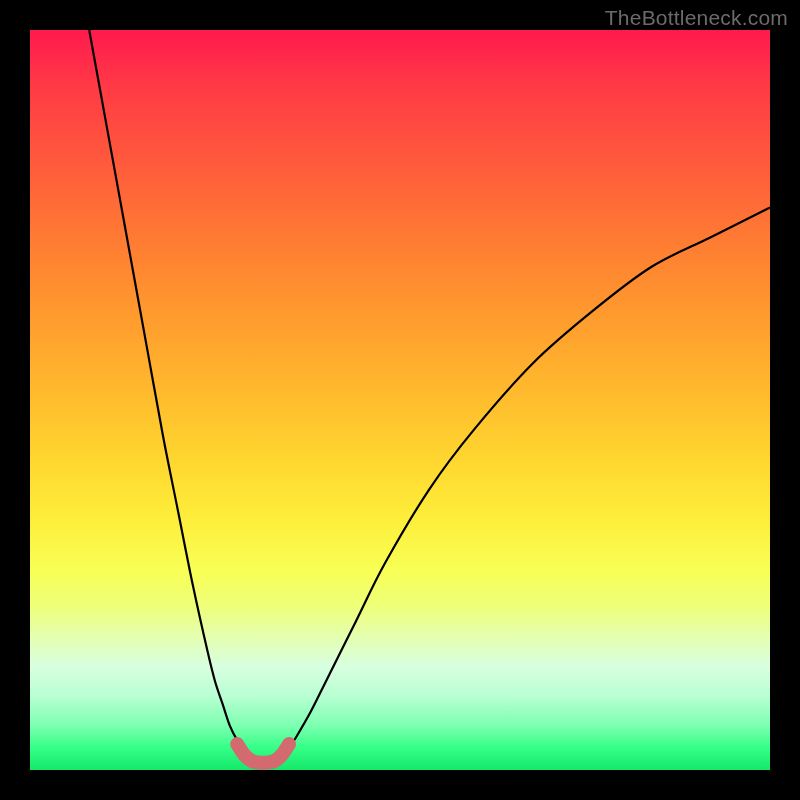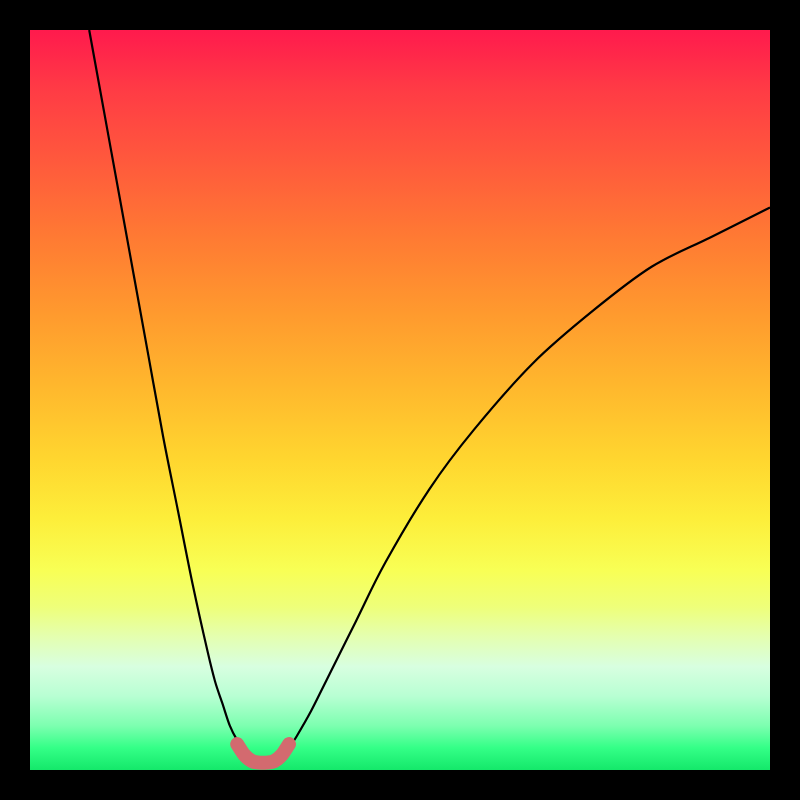--- a/index.html
+++ b/index.html
@@ -59,20 +59,21 @@
     top: 0;
     width: 740px;
     height: 740px;
     overflow: visible;
   }
 </style>
 </head>
 <body>
 
 <div class="frame">
+  <div class="watermark">TheBottleneck.com</div>
 
   <div class="plot">
     <svg class="curves" viewBox="0 0 740 740" preserveAspectRatio="none">
       <path d="M 59.2 0 C 61.66666666666667 13.566666666666663, 69.06666666666666 54.26666666666665, 74 81.39999999999998 C 78.93333333333334 108.5333333333333, 83.86666666666666 135.66666666666663, 88.8 162.79999999999995 C 93.73333333333333 189.93333333333328, 98.66666666666667 217.06666666666666, 103.60000000000001 244.2 C 108.53333333333335 271.3333333333333, 113.46666666666667 298.46666666666664, 118.4 325.59999999999997 C 123.33333333333334 352.7333333333333, 128.26666666666665 381.1, 133.2 407 C 138.13333333333333 432.9, 143.06666666666666 456.3333333333333, 148 481 C 152.93333333333334 505.6666666666667, 157.86666666666667 531.5666666666666, 162.8 555 C 167.73333333333335 578.4333333333334, 173.9 605.5666666666667, 177.6 621.6 C 181.29999999999998 637.6333333333333, 182.53333333333333 642.5666666666667, 185 651.2 C 187.46666666666667 659.8333333333334, 189.93333333333334 666, 192.4 673.4 C 194.86666666666667 680.8, 197.33333333333334 689.4333333333334, 199.8 695.6 C 202.26666666666668 701.7666666666667, 204.73333333333335 706.0833333333333, 207.20000000000002 710.4 C 209.66666666666669 714.7166666666667, 212.13333333333333 718.4166666666666, 214.6 721.5 C 217.06666666666666 724.5833333333334, 220.76666666666665 727.6666666666666, 222 728.9" fill="none" stroke="#000000" stroke-width="2.2"></path>
       <path d="M 251.60000000000002 728.9 C 252.83333333333334 727.05, 256.53333333333336 721.5, 259 717.8 C 261.46666666666664 714.0999999999999, 262.7 712.8666666666667, 266.4 706.7 C 270.09999999999997 700.5333333333334, 276.26666666666665 690.05, 281.2 680.8 C 286.1333333333333 671.55, 288.6 666, 296 651.2 C 303.4 636.4000000000001, 315.73333333333335 611.7333333333333, 325.6 592 C 335.4666666666667 572.2666666666667, 342.8666666666667 555, 355.2 532.8 C 367.5333333333333 510.59999999999997, 384.8 481, 399.6 458.8 C 414.40000000000003 436.6, 426.73333333333335 420.56666666666666, 444 399.59999999999997 C 461.26666666666665 378.63333333333327, 483.4666666666667 352.7333333333333, 503.20000000000005 332.99999999999994 C 522.9333333333334 313.2666666666666, 542.6666666666666 297.23333333333335, 562.4 281.2 C 582.1333333333333 265.16666666666663, 601.8666666666667 249.13333333333327, 621.6 236.79999999999995 C 641.3333333333334 224.46666666666664, 661.0666666666667 217.0666666666667, 680.8000000000001 207.20000000000005 C 700.5333333333334 197.3333333333334, 730.1333333333333 182.53333333333336, 740 177.60000000000002" fill="none" stroke="#000000" stroke-width="2.2"></path>
       <path d="M 207.20000000000002 714.1 C 208.43333333333334 715.95, 212.13333333333333 722.3633333333333, 214.6 725.2 C 217.06666666666666 728.0366666666667, 219.53333333333333 729.8866666666667, 222 731.12 C 224.46666666666667 732.3533333333334, 226.93333333333334 732.3533333333334, 229.4 732.6 C 231.86666666666667 732.8466666666667, 234.33333333333334 732.8466666666667, 236.8 732.6 C 239.26666666666668 732.3533333333334, 241.73333333333335 732.3533333333334, 244.20000000000002 731.12 C 246.66666666666669 729.8866666666667, 249.13333333333335 728.0366666666667, 251.60000000000002 725.2 C 254.0666666666667 722.3633333333333, 257.76666666666665 715.95, 259 714.1" fill="none" stroke="#d36a6f" stroke-width="14" stroke-linecap="round" stroke-linejoin="round"></path>
     </svg>
   </div>
 </div>
 

